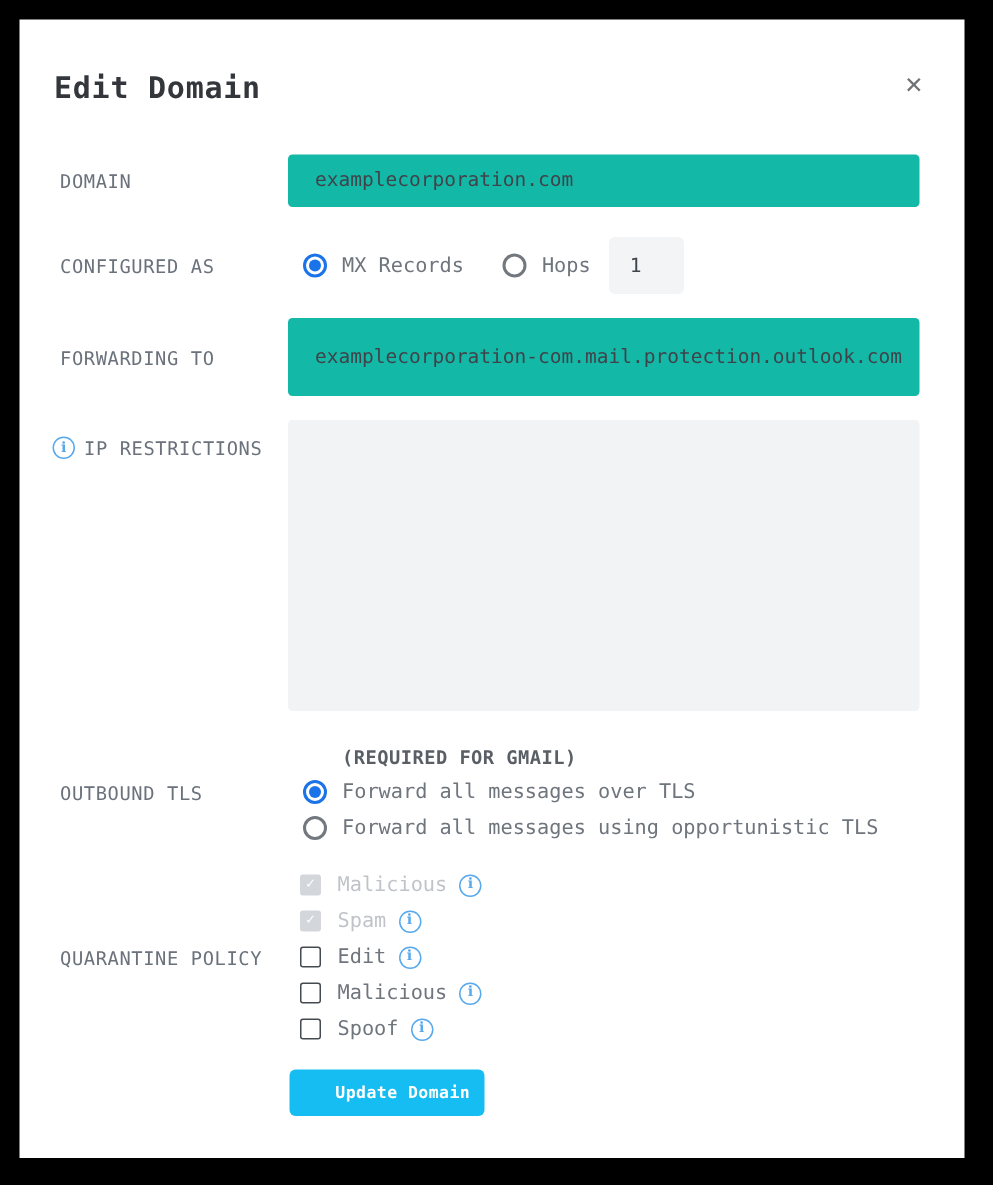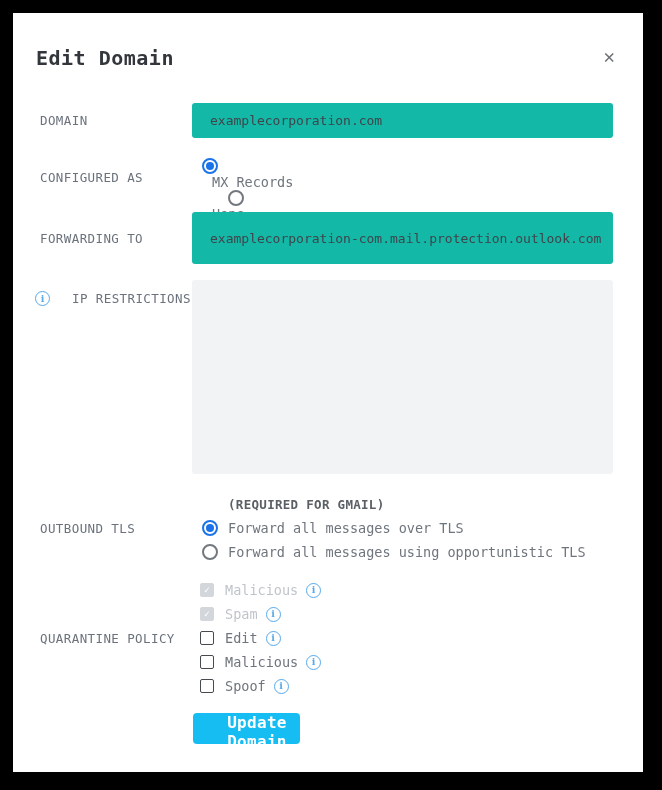--- a/index.html
+++ b/index.html
@@ -68,23 +68,22 @@
     font-size: 13px;
     color: #3f444b;
     outline: none;
   }
 
   
   .row-configured { margin-top: 20px; height: 38px; }
   .row-configured .label-col { align-items: center; }
   .row-configured .content-col {
     display: flex;
-    align-items: flex-start;
+    align-items: center;
     padding-left: 10px;
-    flex-direction: column;
   }
   .radio {
     width: 16px; height: 16px;
     border-radius: 50%;
     border: 2px solid #73787e;
     background: #fff;
     flex-shrink: 0;
     position: relative;
     cursor: pointer;
   }
@@ -138,21 +137,21 @@
     flex-shrink: 0;
     cursor: pointer;
   }
   .info-icon::after {
     content: "i";
     font-family: "DejaVu Serif", serif;
     font-size: 9.5px;
     font-weight: 700;
     line-height: 1;
   }
-  .ip-label-wrap .field-label { margin-left: 22px; }
+  .ip-label-wrap .field-label { margin-left: 6px; }
   .ip-textarea {
     width: 421px; height: 194px;
     background: #f1f3f5;
     border: none;
     border-radius: 3px;
     resize: none;
     font-family: inherit;
     font-size: 13px;
     color: #3f444b;
     padding: 12px 14px;
@@ -208,27 +207,27 @@
     color: #6f757d;
     margin-left: 11px;
     cursor: pointer;
   }
   .check-label.disabled { color: #c0c4ca; cursor: default; }
   .check-line .info-icon { margin-left: 8px; }
 
   
   .submit-row { margin: 15px 0 0 180px; }
   .submit-btn {
-    width: 107px; height: 31px;
+    width: 130px; height: 31px;
     background: #16bdf2;
     color: #ffffff;
     border: none;
     border-radius: 4px;
     font-family: inherit;
-    font-size: 16px;
+    font-size: 11px;
     font-weight: 700;
     cursor: pointer;
     letter-spacing: 0.3px;
     padding-left: 21px;
   }
 </style>
 </head>
 <body>
 
 <div class="modal">

